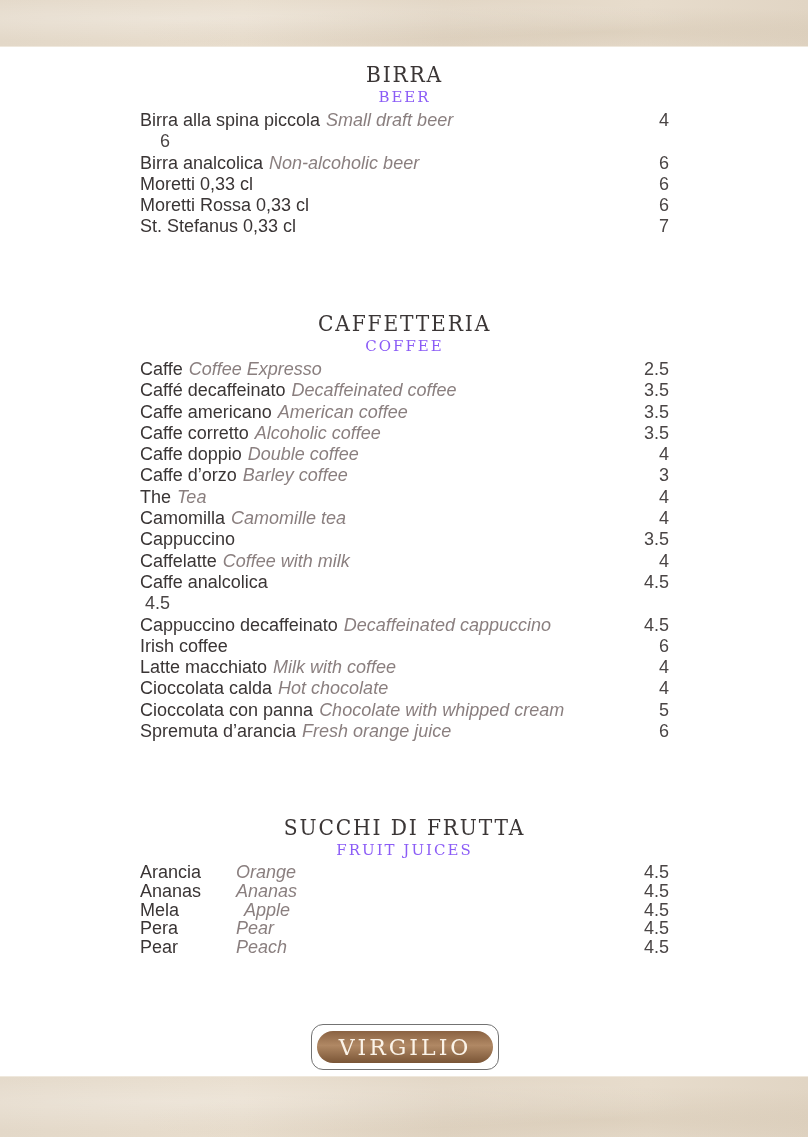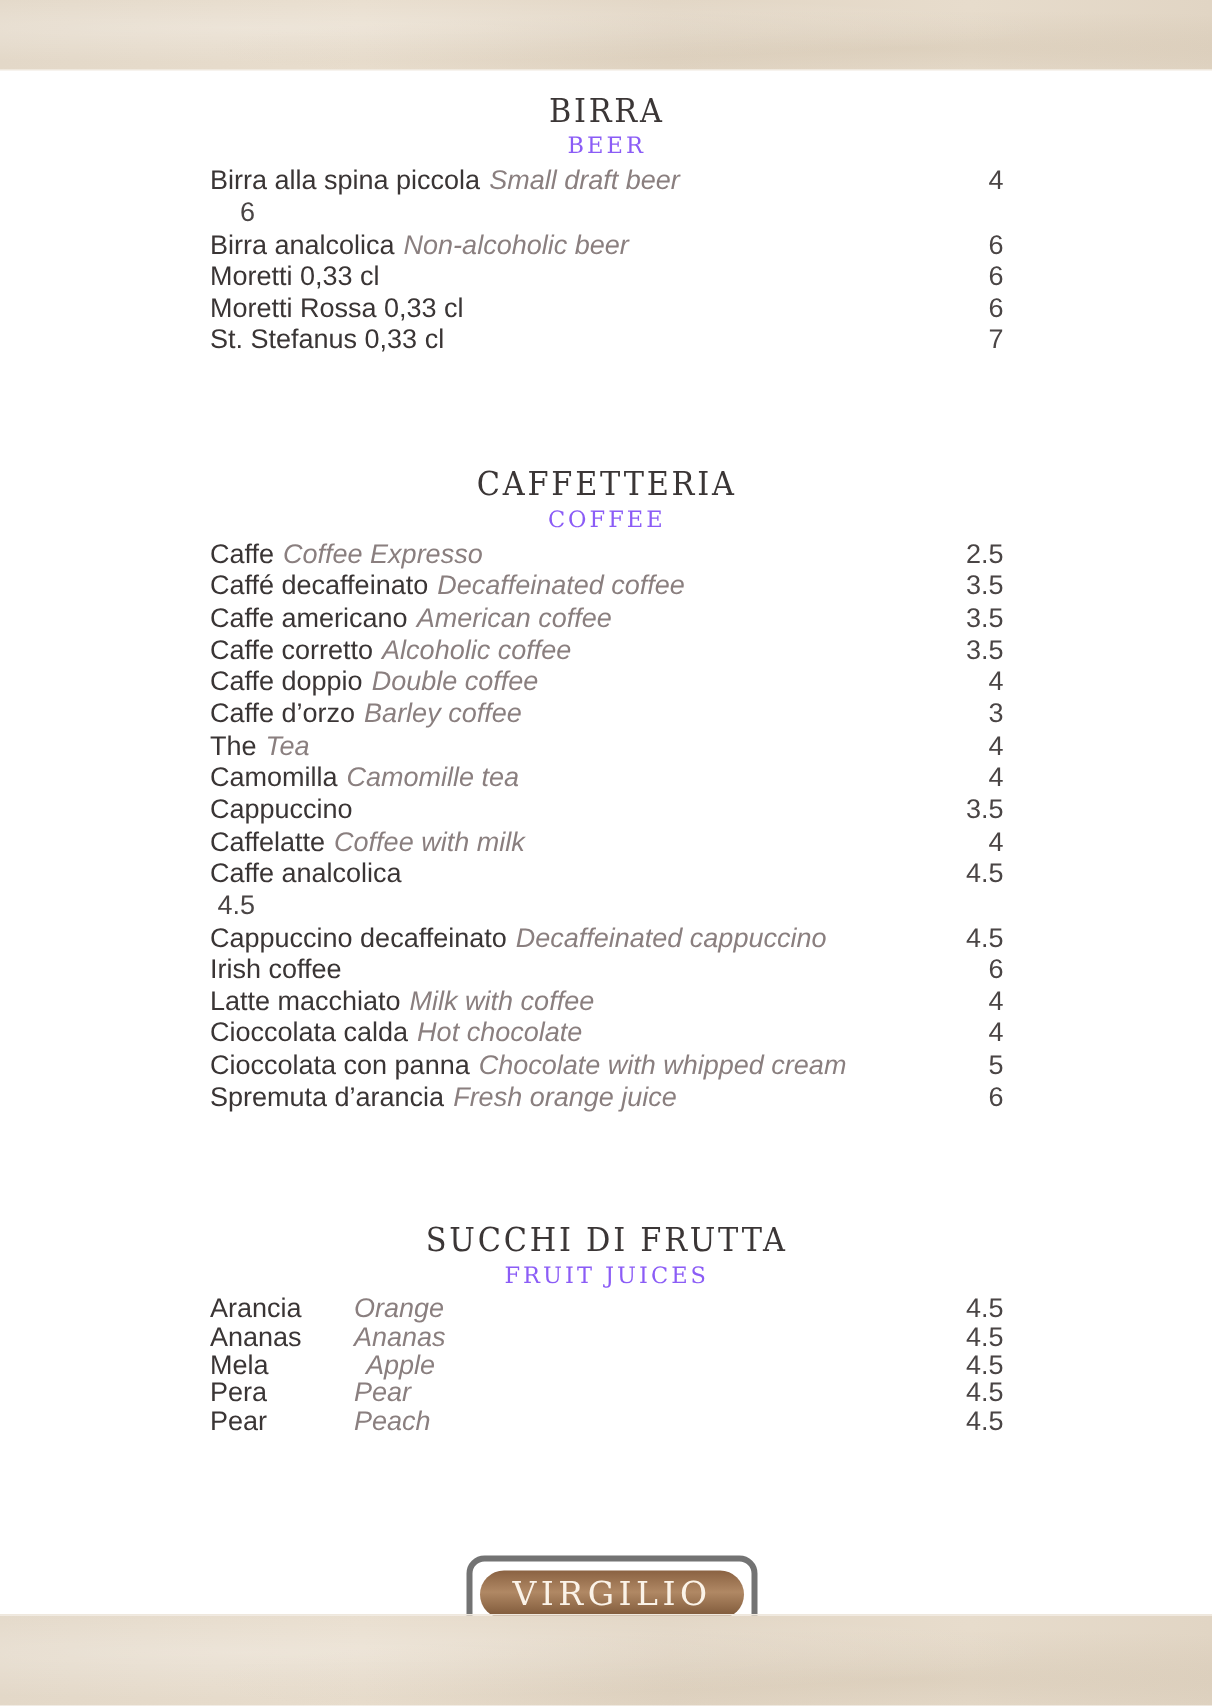--- a/index.html
+++ b/index.html
@@ -46,24 +46,23 @@
     }
     .row .name { color: #3a3535; white-space: nowrap; }
     .row .tr { color: #8a7f7f; font-style: italic; margin-left: 6px; }
     .row .price { color: #4a4545; text-align: right; min-width: 30px; }
 
     .juice .row { height: 18.8px; line-height: 19px; }
     .juice .col-name { display: inline-block; width: 96px; color: #3a3535; }
 
     .logo {
       position: absolute; left: 311px; top: 1024px; width: 186px; height: 44px;
-      border: 4px solid #737373; border-radius: 12px;
+      border: 1px solid #737373; border-radius: 12px;
       display: flex; align-items: center; justify-content: center;
       background: #ffffff;
-      margin-top: 13px;
     }
     .logo-inner {
       width: 176px; height: 32px; border-radius: 16px;
       background: linear-gradient(180deg, #8a6242 0%, #b08864 45%, #7a5536 100%);
       display: flex; align-items: center; justify-content: center;
       color: #fbf3e8; font-family: "DejaVu Serif", serif; font-size: 22px;
       letter-spacing: 3px;
     }
   </style>
 </head>

